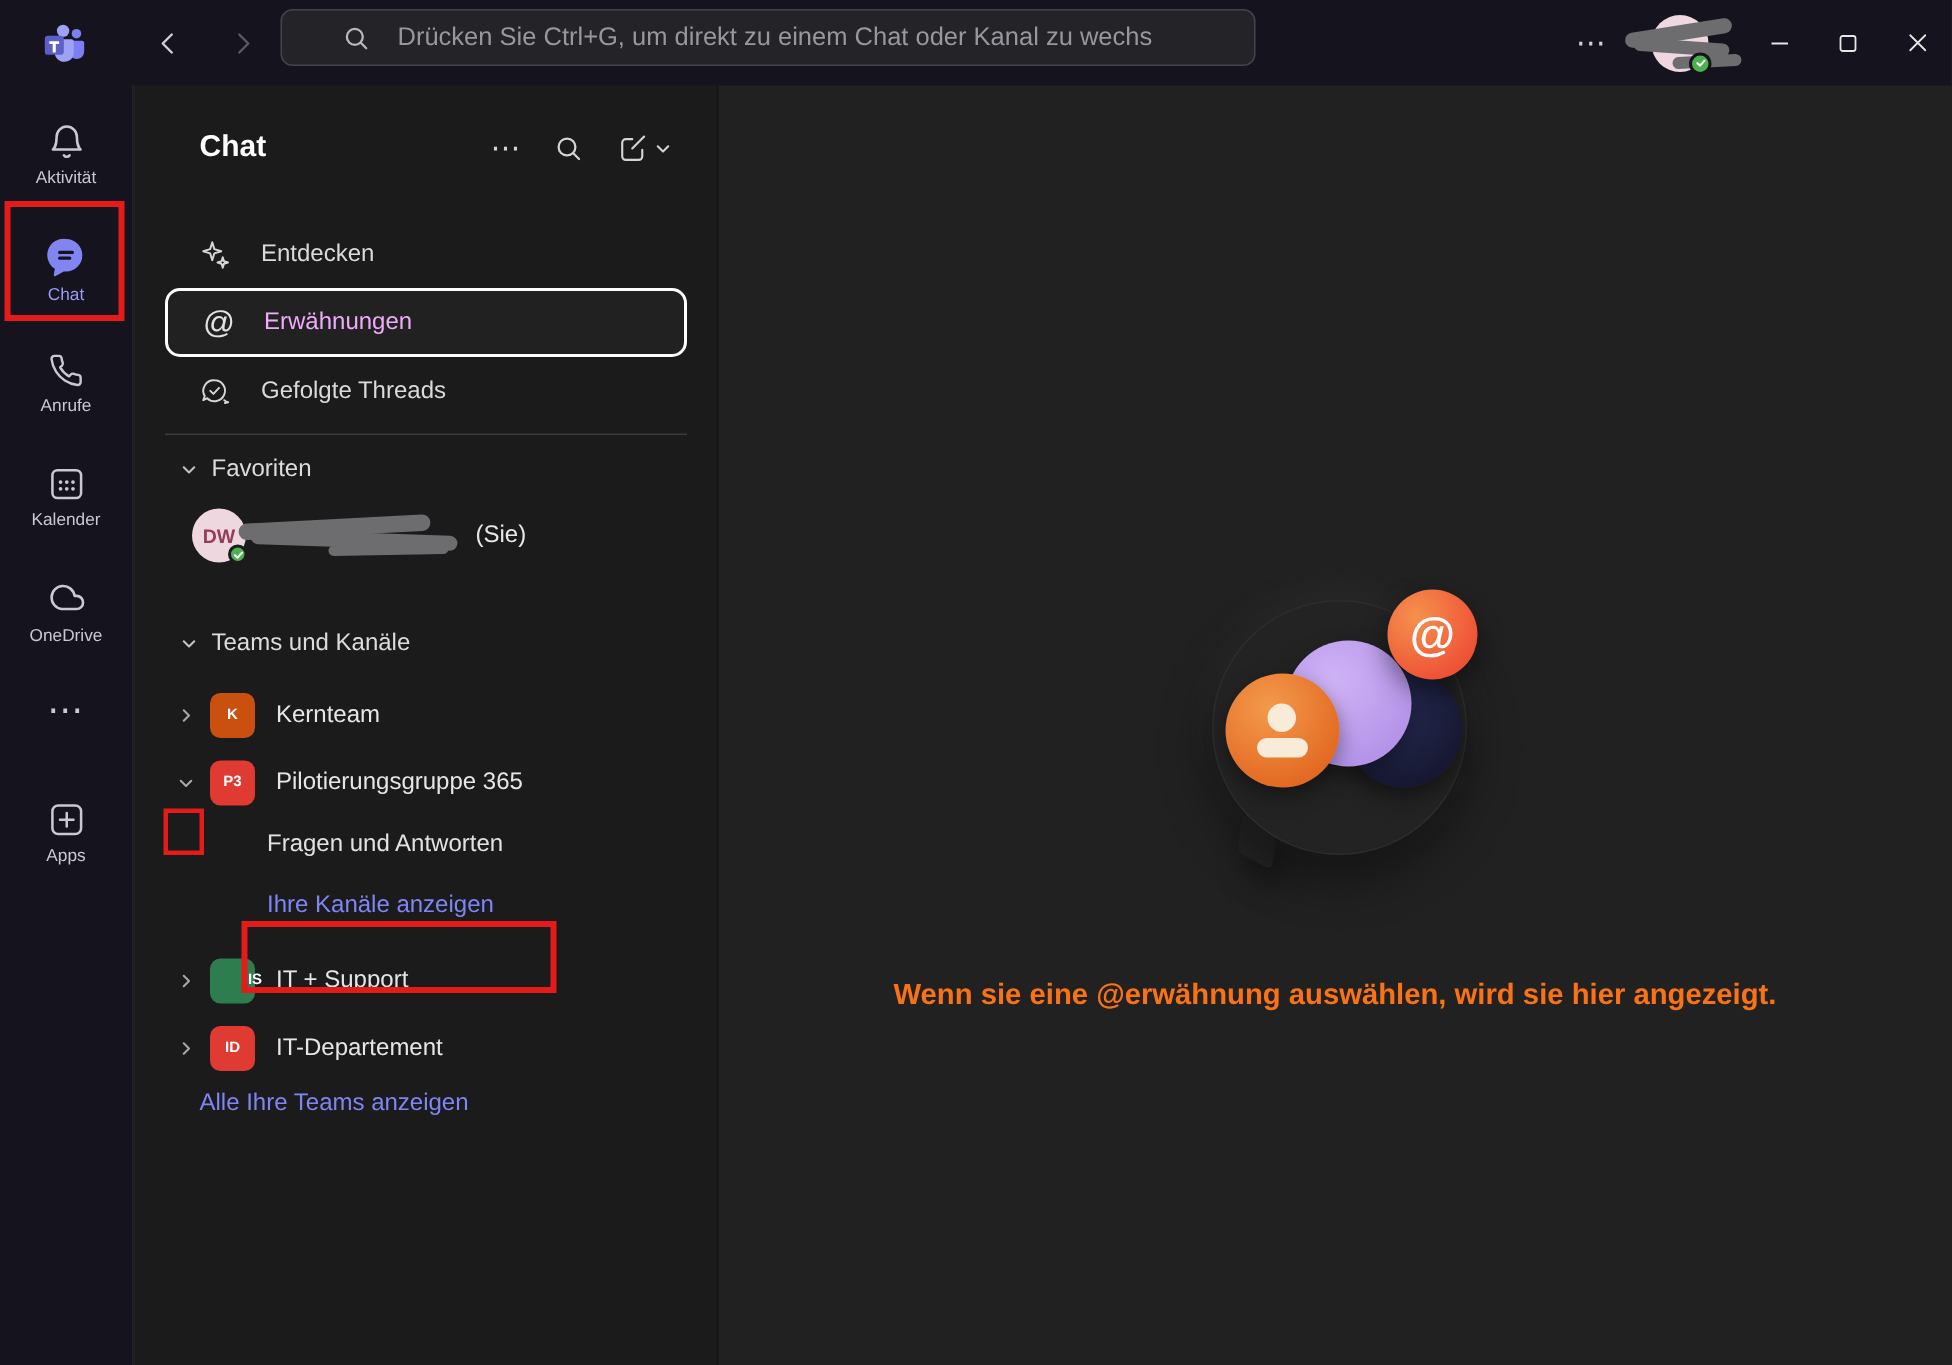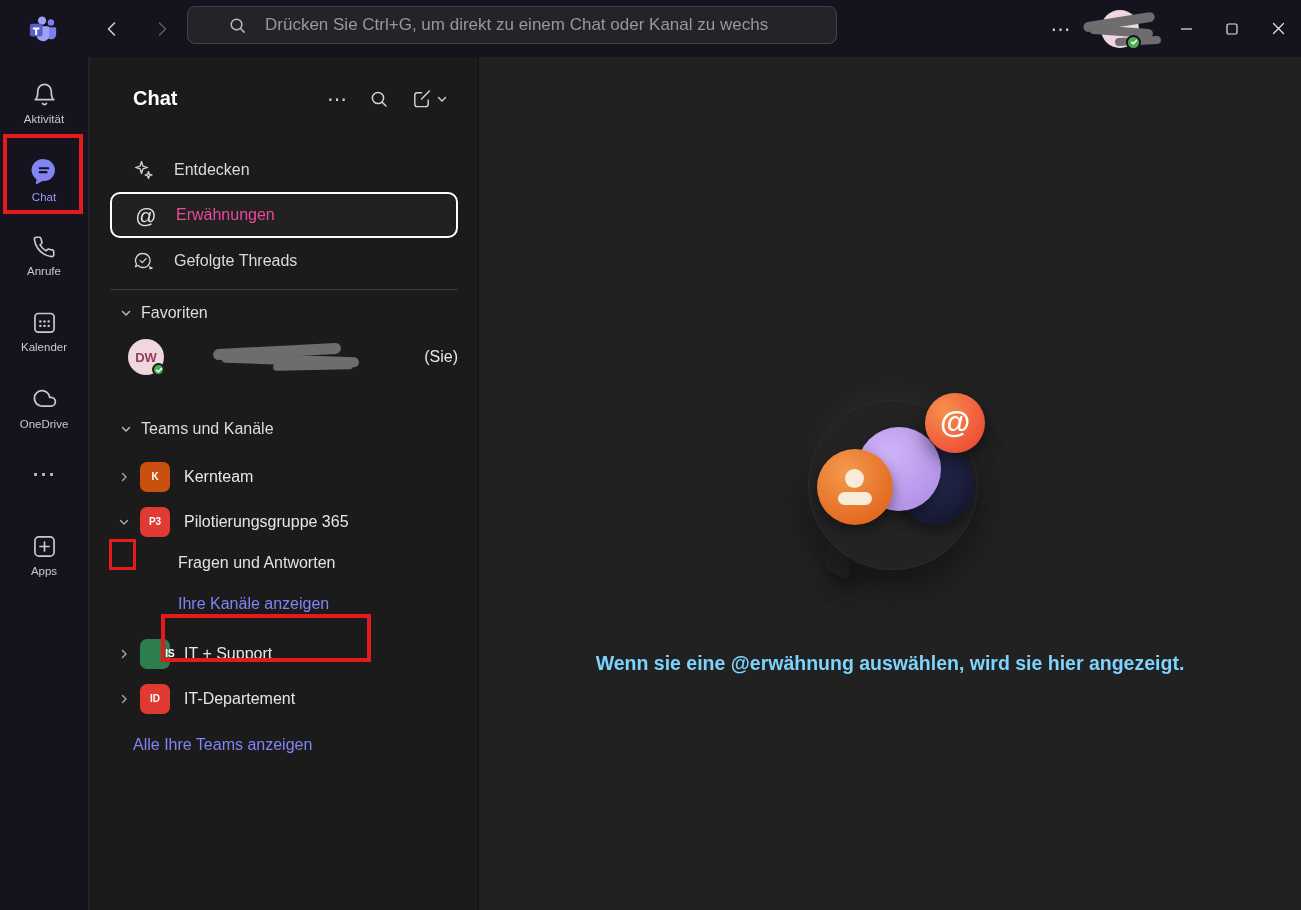--- a/index.html
+++ b/index.html
@@ -44,54 +44,54 @@
   .panel-header{height:83px;display:flex;align-items:center;padding:0 30px 0 43px;}
   .panel-title{font-size:20px;font-weight:bold;color:#ffffff;flex:1;}
   .panel-icons{display:flex;align-items:center;gap:22px;color:#d4d4d4;}
   .panel-icons .icon-btn{display:flex;align-items:center;cursor:pointer;}
   .compose-wrap{display:flex;align-items:center;gap:4px;cursor:pointer;}
   .list{padding:7px 20px 0 20px;}
   .row{display:flex;align-items:center;cursor:pointer;}
   .shortcut{height:45px;padding-left:22px;gap:18px;border-radius:10px;}
   .shortcut .txt{font-size:16px;color:#dadada;}
   .shortcut.selected{height:46px;border:2px solid #ffffff;background:#212121;}
-  .shortcut.selected .txt{color:#ec4899;}
+  .shortcut.selected .txt{color:#f0abfc;}
   .ic24{width:24px;height:24px;display:flex;align-items:center;justify-content:center;flex:none;}
   .at-glyph{font-size:21px;color:#e2e2e2;font-weight:normal;line-height:1;}
   .divider{border-top:1px solid #3c3c3c;margin:6px 0;}
   .sec-header{height:34px;display:flex;align-items:center;gap:9px;padding-left:10px;color:#dcdcdc;font-size:16px;cursor:pointer;}
-  .fav-row{height:54px;padding-left:18px;position:relative;justify-content:space-between;}
+  .fav-row{height:54px;padding-left:18px;position:relative;}
   .fav-avatar{position:relative;width:36px;height:36px;flex:none;}
   .fav-avatar .circ{width:36px;height:36px;border-radius:50%;background:#efd7e0;display:flex;align-items:center;justify-content:center;font-size:13px;font-weight:bold;color:#943d5a;}
   .fav-scrib{position:relative;width:152px;height:30px;margin-left:-5px;flex:none;}
   .fav-suffix{font-size:16px;color:#e8e8e8;margin-left:6px;}
   .spacer14{height:14px;}
   .team-row{height:45px;padding-left:8px;}
   .team-row .chev{width:12px;flex:none;display:flex;justify-content:center;}
   .team-avatar{width:30px;height:30px;border-radius:7px;margin-left:10px;flex:none;display:flex;align-items:center;justify-content:center;font-size:10px;font-weight:bold;color:#ffffff;}
   .team-name{font-size:16px;color:#e6e6e6;margin-left:14px;}
   .channel-row{height:38px;padding-left:68px;font-size:16px;color:#e2e2e2;}
   .link-row{height:44px;padding-left:68px;font-size:16px;color:#7f85f5;}
-  .teams-link{height:36px;padding-left:23px;font-size:16px;color:#7f85f5;margin-top:6px;display:flex;align-items:center;cursor:pointer;}
+  .teams-link{height:36px;padding-left:23px;font-size:16px;color:#7f85f5;margin-top:6px;display:flex;align-items:flex-start;cursor:pointer;}
   .mt8{margin-top:8px;}
   .mt5{margin-top:5px;}
 
   
   .main{position:absolute;top:57px;left:478px;right:0;bottom:0;background:#212121;border-left:1px solid #131313;}
   .illu{position:absolute;left:calc(50% - 105px);top:325px;width:210px;height:210px;}
   .bubble{position:absolute;left:23px;top:18px;width:170px;height:170px;border-radius:50%;background:#232323;border:1px solid #2d2d2d;box-shadow:0 -8px 30px rgba(255,255,255,0.05), 0 14px 34px rgba(0,0,0,0.45);}
   .bubble-tail{position:absolute;left:40px;top:166px;width:26px;height:26px;background:#232323;border-radius:5px;transform:rotate(18deg) skew(10deg,10deg);box-shadow:6px 10px 18px rgba(0,0,0,0.35);}
   .circ-navy{position:absolute;left:112px;top:65px;width:78px;height:78px;border-radius:50%;background:radial-gradient(circle at 35% 30%, #2a2e59, #161831 75%);box-shadow:0 6px 14px rgba(0,0,0,0.45);}
   .circ-purple{position:absolute;left:72px;top:45px;width:84px;height:84px;border-radius:50%;background:radial-gradient(circle at 38% 32%, #cfb3f6, #b392e8 78%);box-shadow:0 6px 14px rgba(0,0,0,0.35);}
   .circ-orange{position:absolute;left:32px;top:67px;width:76px;height:76px;border-radius:50%;background:radial-gradient(circle at 38% 30%, #f39a4c, #e2661f 80%);box-shadow:0 6px 14px rgba(0,0,0,0.4);display:flex;align-items:center;justify-content:center;}
   .person-glyph{position:relative;width:34px;height:36px;}
   .person-glyph .head{position:absolute;left:7px;top:0;width:19px;height:19px;border-radius:50%;background:#f8ecd9;}
   .person-glyph .body{position:absolute;left:0;top:23px;width:34px;height:13px;border-radius:7px;background:#f8ecd9;}
   .at-badge{position:absolute;left:140px;top:11px;width:60px;height:60px;border-radius:50%;background:radial-gradient(circle at 32% 30%, #f5914e, #ee5136 75%);box-shadow:0 8px 18px rgba(0,0,0,0.45);display:flex;align-items:center;justify-content:center;color:#ffffff;font-size:31px;font-weight:bold;}
-  .empty-text{position:absolute;top:595px;left:0;right:0;text-align:center;font-size:19.5px;font-weight:bold;color:#7dd3fc;}
+  .empty-text{position:absolute;top:595px;left:0;right:0;text-align:center;font-size:19.5px;font-weight:bold;color:#f97316;}
 
   
   .anno{position:absolute;border:4px solid #e31b1b;z-index:20;pointer-events:none;}
   .anno-chat{left:3px;top:134px;width:80px;height:80px;}
   .anno-chevron{left:109px;top:539px;width:27px;height:31px;border-width:3px;}
   .anno-channels{left:161px;top:614px;width:210px;height:48px;}
 </style>
 </head>
 <body>
 

